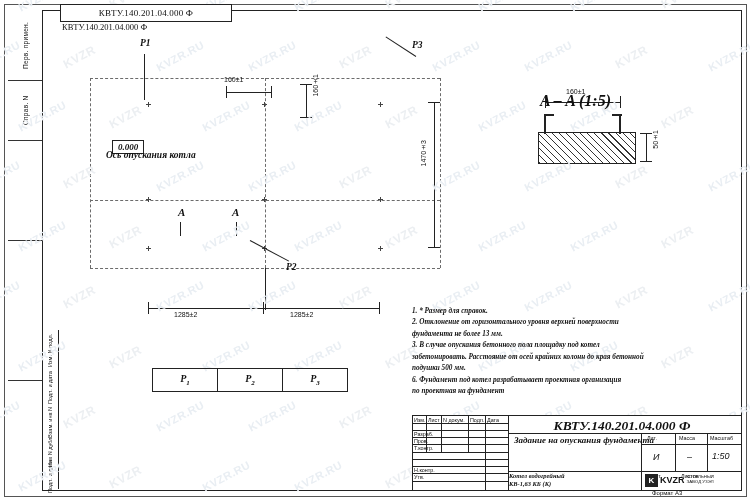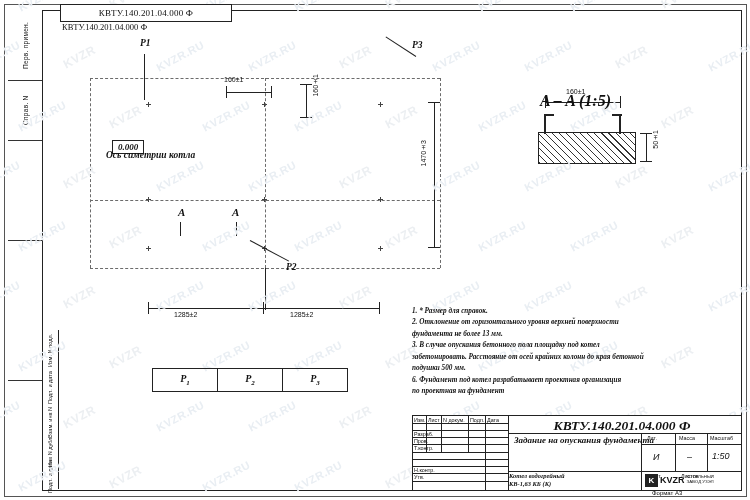--- a/index.html
+++ b/index.html
@@ -284,21 +284,21 @@
     <div class="solid" style="left:84px;top:14px;width:1px;height:46px;"></div>
 
     <div class="ptlabel" style="left:352px;top:0px;">P3</div>
     <div class="solid" style="left:320px;top:16px;width:36px;height:1px;transform:rotate(33deg);transform-origin:right center;"></div>
 
     <div class="ptlabel" style="left:226px;top:222px;">P2</div>
     <div class="solid" style="left:190px;top:200px;width:44px;height:1px;transform:rotate(28deg);transform-origin:left center;"></div>
 
     <div class="zerobox" style="left:52px;top:100px;">0.000</div>
 
-    <div class="axis-label" style="left:46px;top:110px;">Ось симетрии котла</div>
+    <div class="axis-label" style="left:46px;top:110px;">Ось опускания котла</div>
 
     <div class="ptlabel" style="left:118px;top:166px;font-size:11px;">A</div>
     <div class="ptlabel" style="left:172px;top:166px;font-size:11px;">A</div>
     <div class="solid" style="left:120px;top:182px;width:1px;height:14px;"></div>
     <div class="solid" style="left:176px;top:182px;width:1px;height:14px;"></div>
   </div>
 
   <div class="sec-title">A – A (1:5)</div>
   <div class="sec">
 

